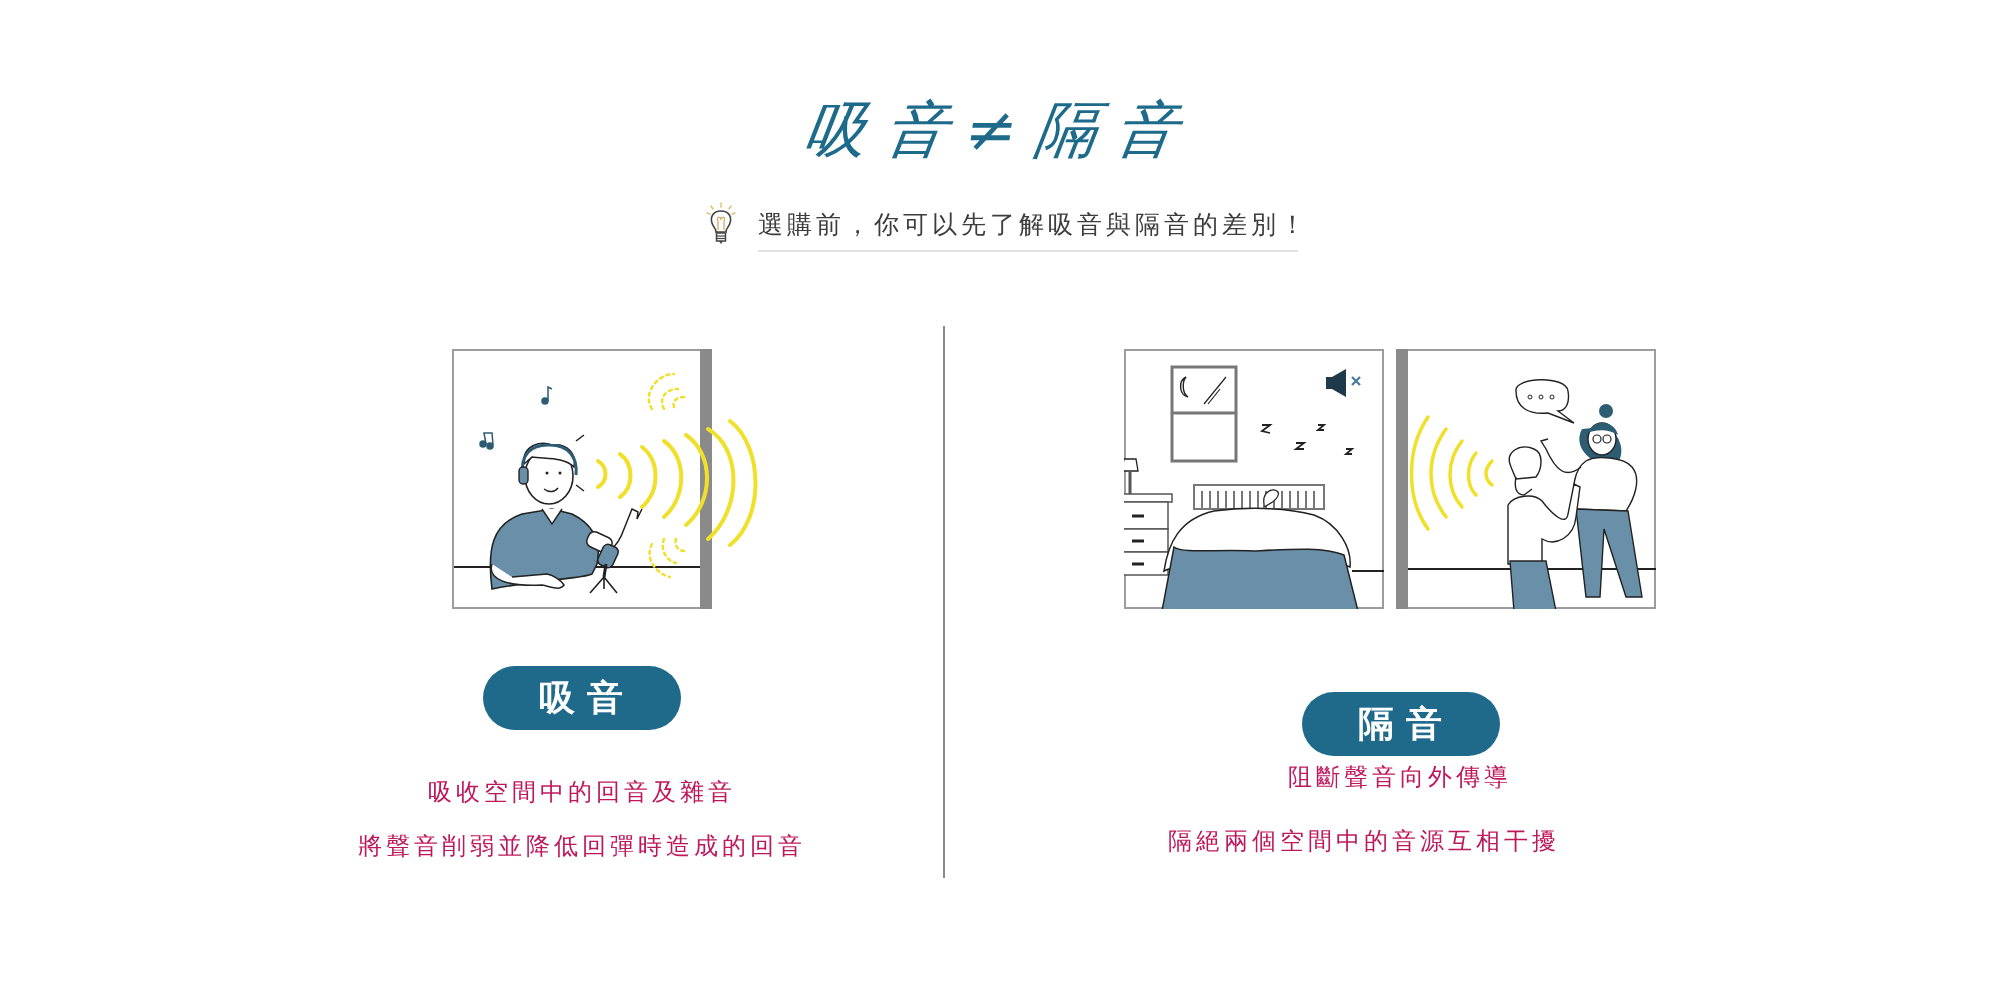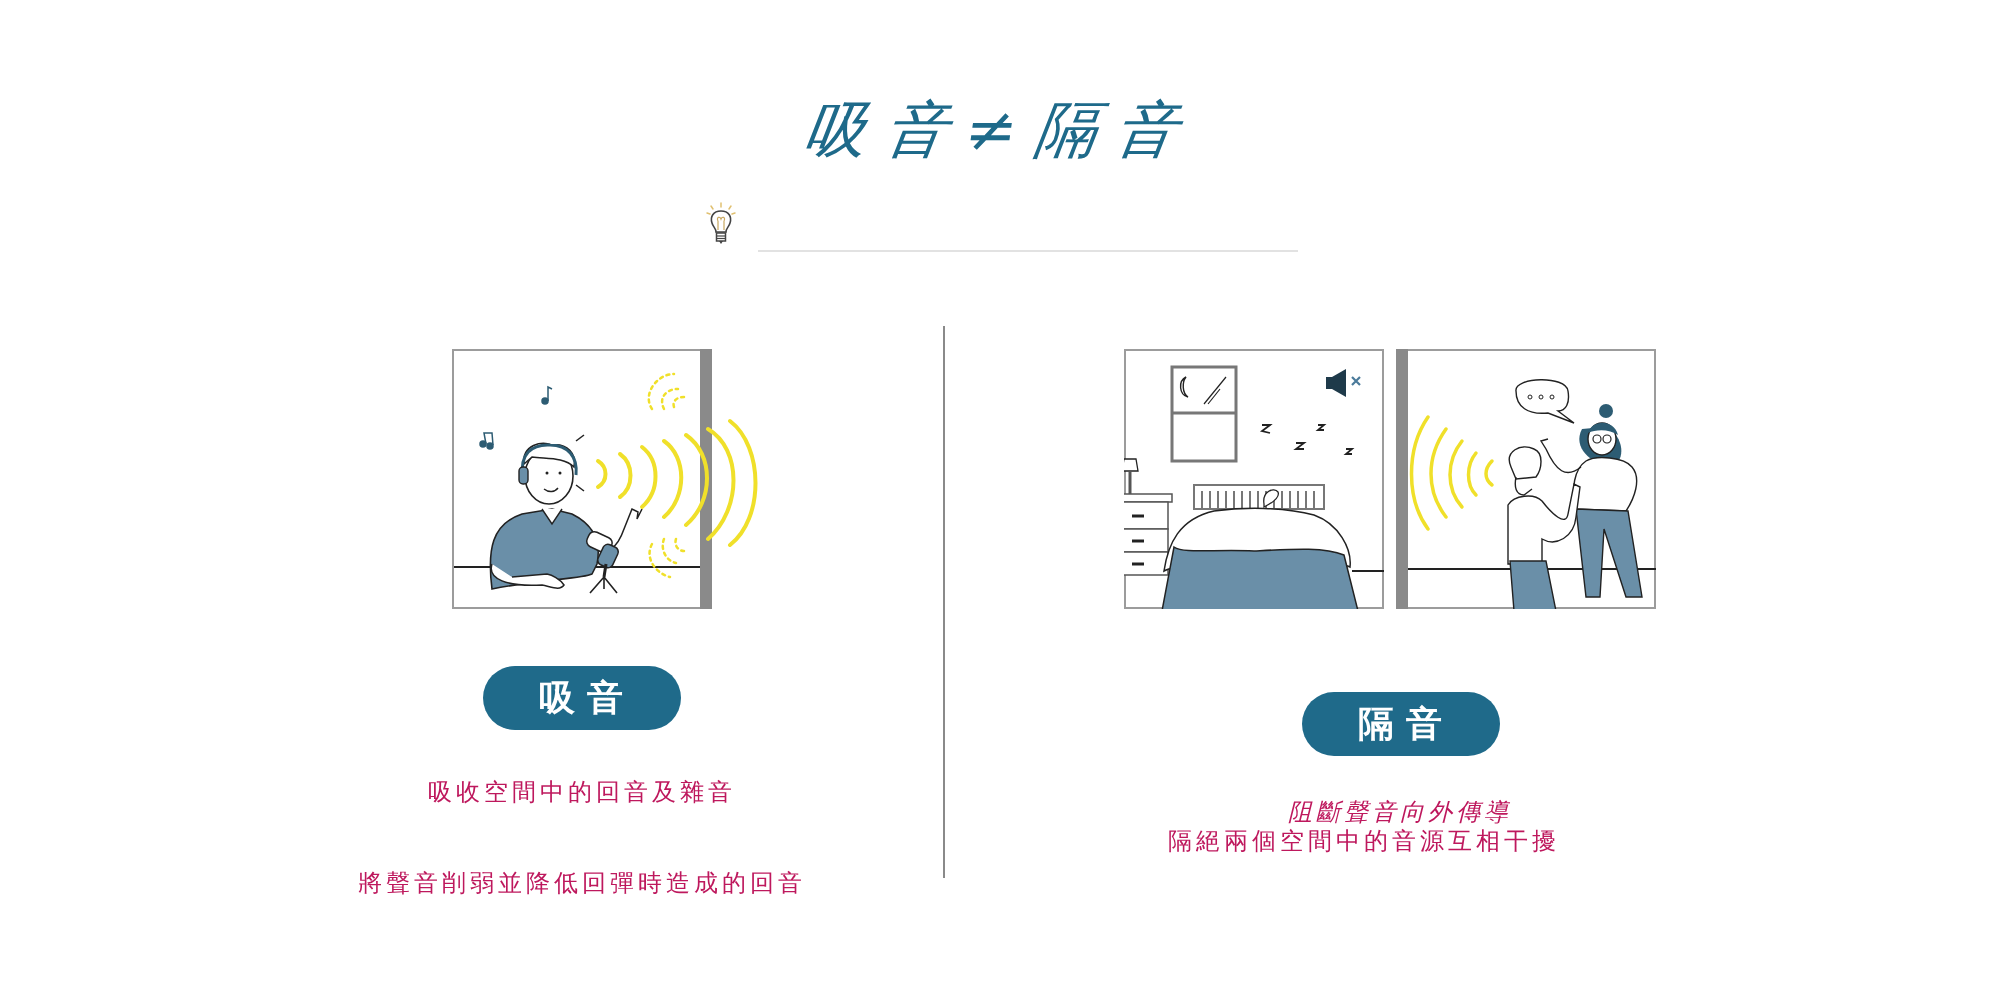--- a/index.html
+++ b/index.html
@@ -32,20 +32,21 @@
         <line x1="29" y1="11" x2="26" y2="12"></line>
       </g>
       <path d="M15 9 C7 9 4 15 6 21 C7 25 10 26 10 30 L20 30 C20 26 23 25 24 21 C26 15 23 9 15 9 Z" fill="none" stroke="#444" stroke-width="1.6"></path>
       <path d="M12 28 L12 19 M18 28 L18 19 M12 19 C10 15 14 14 15 17 C16 14 20 15 18 19" fill="none" stroke="#c9a860" stroke-width="1.2"></path>
       <rect x="10.5" y="31" width="9" height="8" fill="none" stroke="#444" stroke-width="1.5"></rect>
       <line x1="10.5" y1="34" x2="19.5" y2="34" stroke="#444" stroke-width="1.2"></line>
       <line x1="10.5" y1="36.5" x2="19.5" y2="36.5" stroke="#444" stroke-width="1.2"></line>
       <path d="M13 39 L17 39 L15 42 Z" fill="#444"></path>
     </svg>
   </div>
+  <div class="subtitle">選購前，你可以先了解吸音與隔音的差別！</div>
   <div class="subtitle-line"></div>
 </div>
 
 <div class="abs divider"></div>
 
 <div class="abs panel" style="left:452px;top:349px;width:260px;height:260px;">
   <svg width="340" height="260" viewBox="0 0 340 260" style="position:absolute;left:-2px;top:-2px;overflow:visible">
 
     <rect x="248" y="0" width="12" height="260" fill="#8a8a8a"></rect>
 
@@ -202,15 +203,15 @@
       <path d="M112 156 C118 146 138 144 146 152 C156 165 170 178 172 165 L178 135 L184 138 L180 168 C178 188 160 198 146 190 L146 215 L112 215 Z" fill="#fff" stroke="#222" stroke-width="1.4"></path>
       <path d="M114 212 L118 262 L160 262 L150 212 Z" fill="#6a8fa8" stroke="#222" stroke-width="1.4"></path>
     </g>
   </svg>
 </div>
 
 <div class="abs pill" style="left:483px;top:666px;width:198px;">吸音</div>
 <div class="abs pill" style="left:1302px;top:692px;width:198px;">隔音</div>
 
 <div class="abs desc" style="left:282px;width:600px;top:776px;">吸收空間中的回音及雜音</div>
-<div class="abs desc" style="left:282px;width:600px;top:867px;">將聲音削弱並降低回彈時造成的回音</div>
-<div class="abs desc" style="left:1100px;width:600px;top:796px;font-style:italic;">阻斷聲音向外傳導</div>
+<div class="abs desc" style="left:282px;width:600px;top:830px;">將聲音削弱並降低回彈時造成的回音</div>
+<div class="abs desc" style="left:1100px;width:600px;top:761px;">阻斷聲音向外傳導</div>
 <div class="abs desc" style="left:1064px;width:600px;top:825px;">隔絕兩個空間中的音源互相干擾</div>
 
 </body></html>

